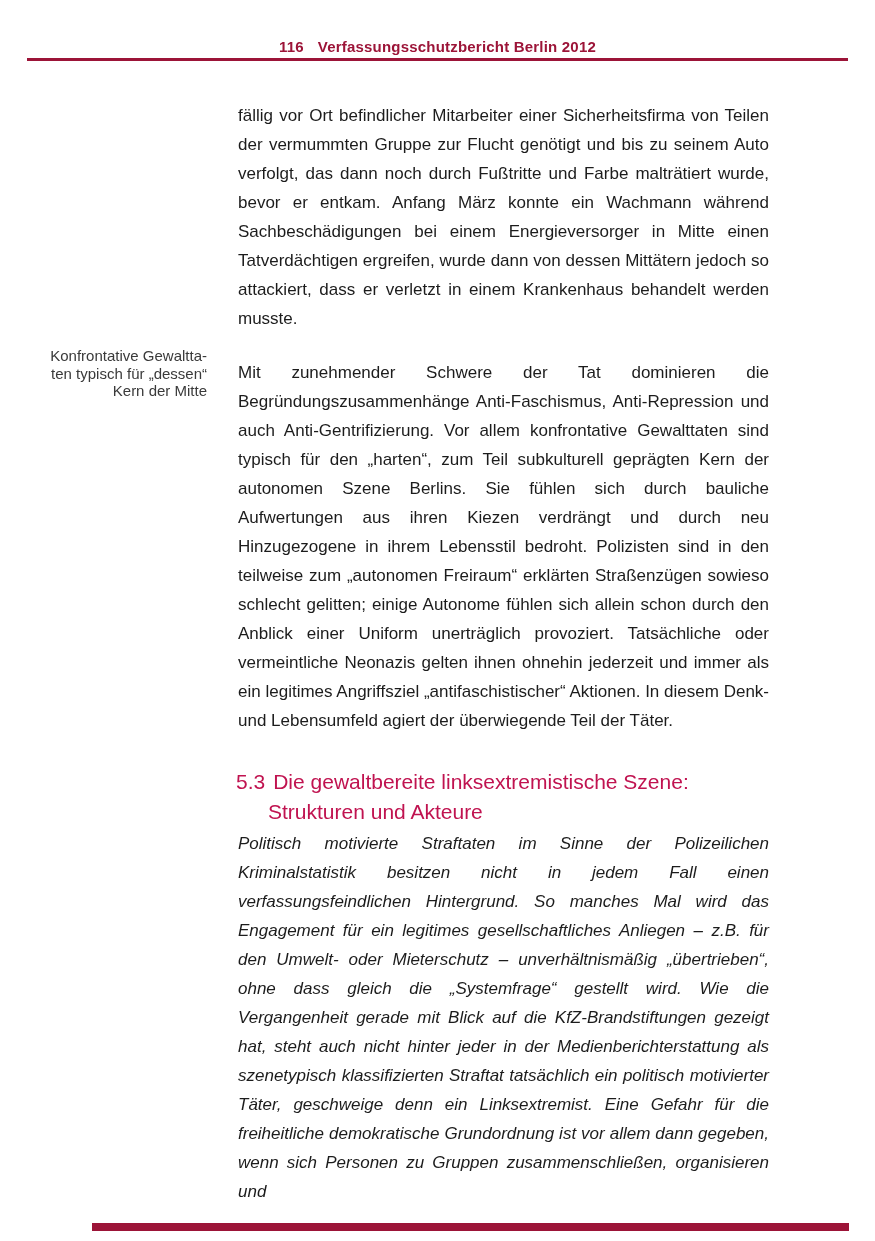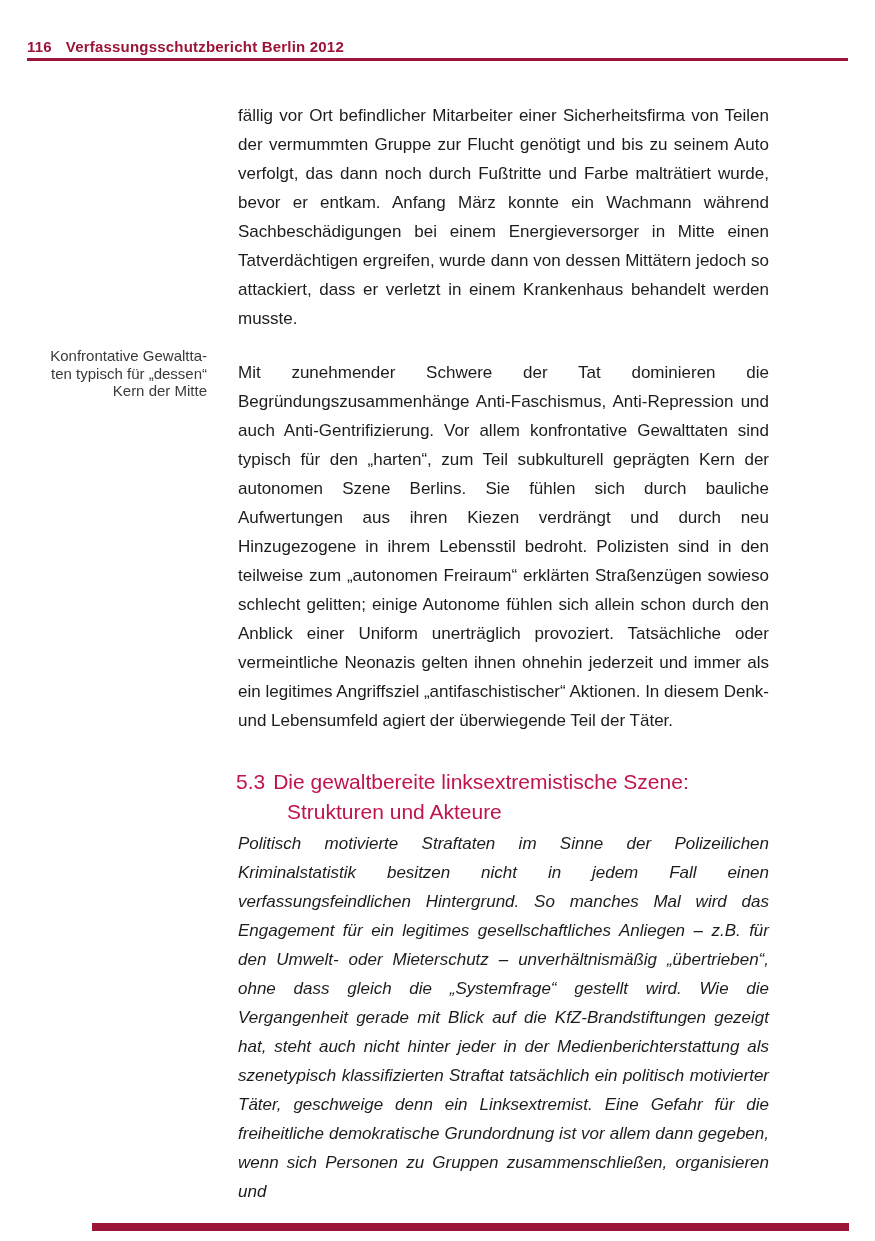--- a/index.html
+++ b/index.html
@@ -17,20 +17,21 @@
   }
   .page-header {
     position: absolute;
     top: 38px;
     left: 27px;
     right: 27px;
     font-size: 15px;
     font-weight: bold;
     color: #9c1438;
     letter-spacing: 0.2px;
+    text-align: center;
   }
   .page-header .page-num {
     display: inline-block;
     margin-right: 14px;
   }
   .header-rule {
     position: absolute;
     top: 58px;
     left: 27px;
     right: 27px;
@@ -66,21 +67,21 @@
     left: 236px;
     width: 531px;
     margin: 0;
     font-size: 21px;
     line-height: 30px;
     font-weight: normal;
     color: #c01350;
     text-align: left;
   }
   .section-heading .h-num { margin-right: 8px; }
-  .section-heading .h-line2 { margin-left: 51px; }
+  .section-heading .h-line2 { margin-left: 32px; }
   .footer-bar {
     position: absolute;
     top: 1223px;
     left: 92px;
     width: 757px;
     height: 8px;
     background: #9c1438;
   }
 </style>
 </head>

